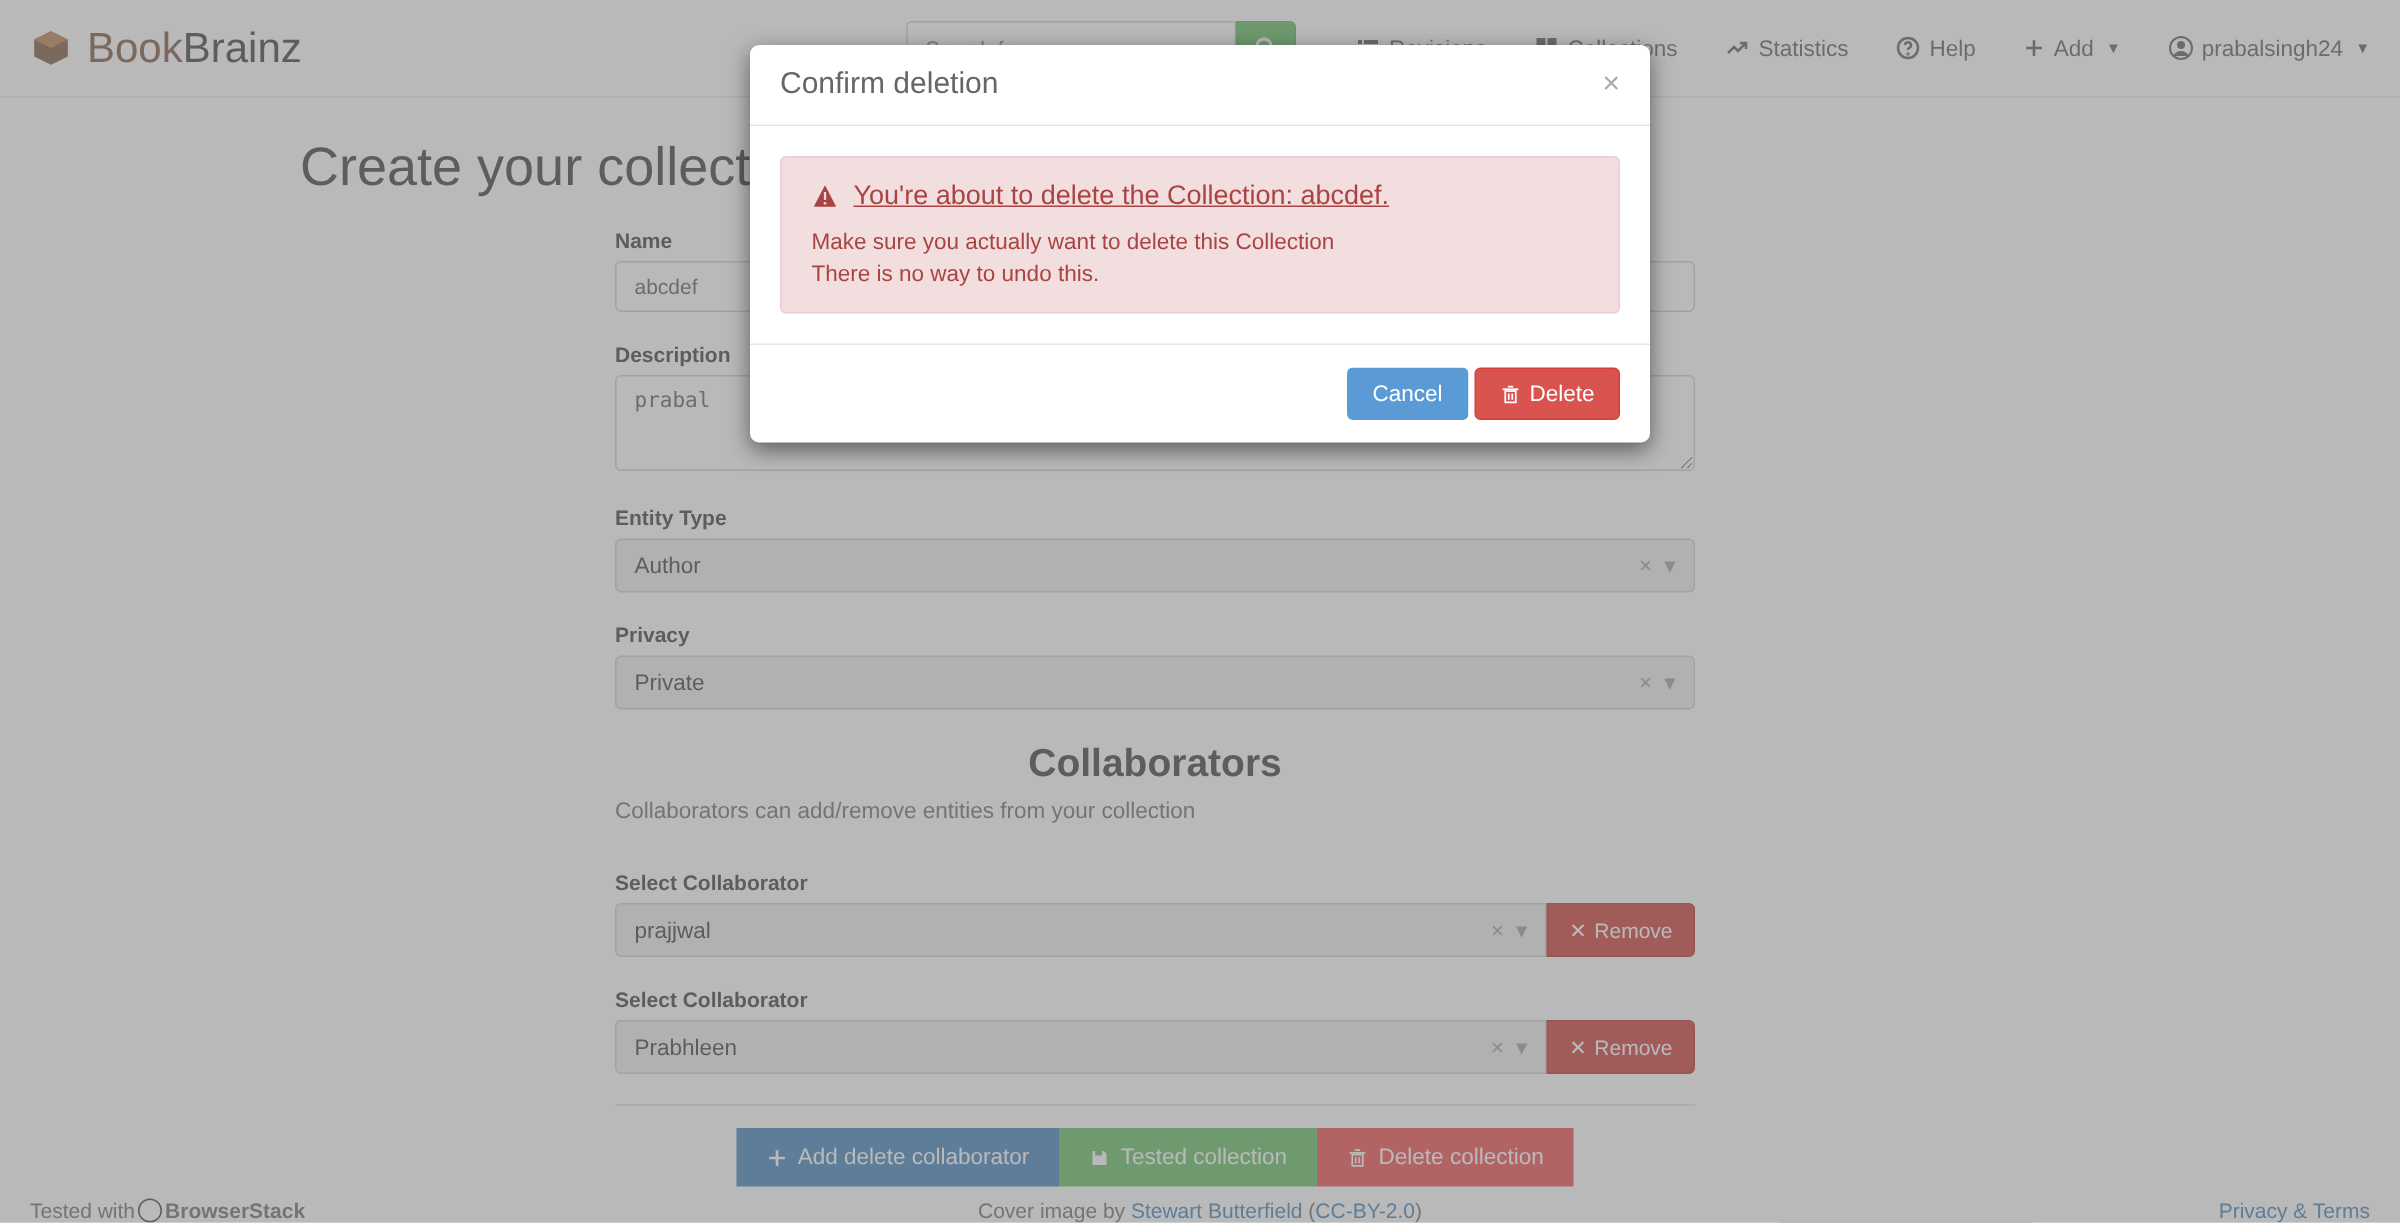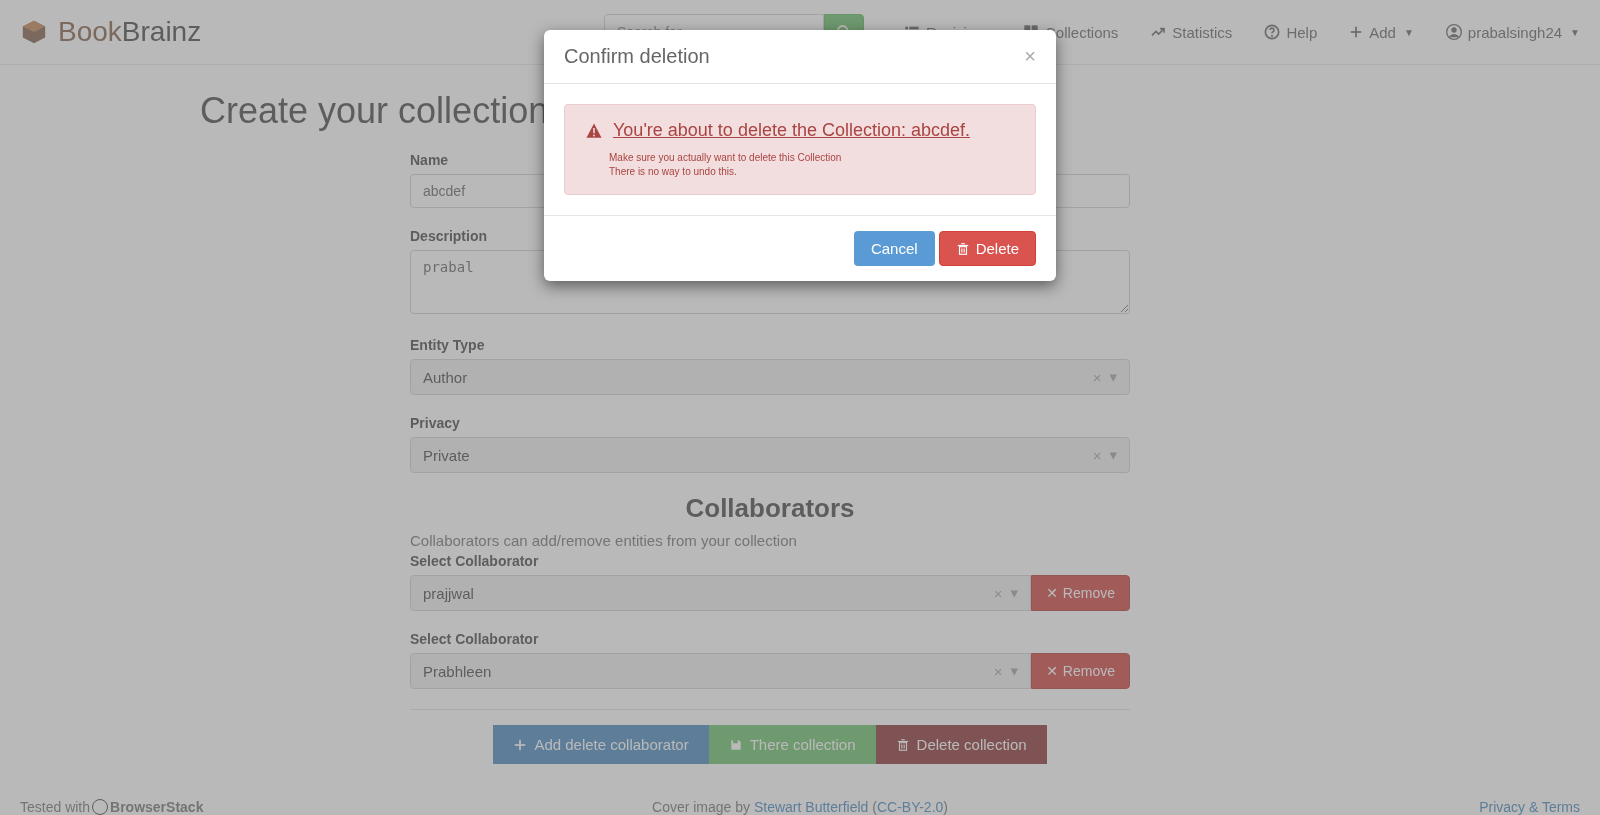--- a/index.html
+++ b/index.html
@@ -28,51 +28,51 @@
   .form-container { width: 720px; margin-left: 210px; }
   .form-label { display: block; font-weight: 700; font-size: 14px; color: #333; margin-bottom: 6px; }
   .form-control { width: 100%; padding: 8px 12px; border: 1px solid #ccc; border-radius: 4px; font-size: 14px; color: #555; background: #fff; margin-bottom: 20px; }
   textarea.form-control { height: 64px; resize: vertical; }
   
   .select-wrap { position: relative; margin-bottom: 20px; border-radius: 14px; }
   .select-control { width: 100%; padding: 8px 12px; border: 1px solid #ccc; border-radius: 4px; font-size: 15px; color: #333; background: #eee; display: flex; align-items: center; justify-content: space-between; }
   .select-icons { display: flex; gap: 8px; color: #999; align-items: center; }
   
   .section-title { font-size: 26px; font-weight: 700; color: #333; margin-top: 10px; margin-bottom: 8px; text-align: center; }
-  .section-subtitle { font-size: 15px; color: #666; margin-bottom: 4px; }
+  .section-subtitle { font-size: 15px; color: #666; margin-bottom: 31px; }
   
   .collab-row { display: flex; margin-bottom: 20px; }
   .collab-select { flex: 1; }
   .remove-btn { padding: 8px 14px; background: #c9302c; color: #fff; border: 1px solid #ac2925; display: flex; align-items: center; gap: 5px; font-size: 14px; border-radius: 0 4px 4px 0; }
   .collab-select .select-control { border-radius: 4px 0 0 4px; }
   
   .hr { border: none; border-top: 1px solid #ddd; margin: 15px 0 15px; }
   
   .action-row { display: flex; justify-content: center; }
   .action-btn { padding: 11px 20px; color: #fff; border: none; display: flex; align-items: center; gap: 7px; font-size: 15px; cursor: pointer; }
   .btn-primary { background: #337ab7; }
   .btn-success { background: #5cb85c; }
-  .btn-danger { background: #7f1d1d; text-align: right; }
+  .btn-danger { background: #ef4444; text-align: right; }
   
   .footer { position: absolute; bottom: 0; left: 0; right: 0; display: flex; justify-content: space-between; align-items: flex-end; padding: 0 20px 0 20px; font-size: 14px; color: #666; }
   .footer a { color: #337ab7; text-decoration: none; }
   .footer-center { position: absolute; left: 50%; transform: translateX(-50%); bottom: 0; }
   .footer-left { display: flex; align-items: flex-start; gap: 2px; }
   .bs-icon { width: 16px; height: 16px; border-radius: 50%; background: #fff; border: 1px solid #333; display: inline-block; position: relative; }
   
   
   .modal-backdrop { position: absolute; inset: 0; background: rgba(128,128,128,0.55); }
-  .modal { position: absolute; left: 50%; top: 30px; transform: translateX(-50%); width: 512px; background: #fff; border-radius: 6px; box-shadow: 0 5px 15px rgba(0,0,0,.5); }
+  .modal { position: absolute; left: 50%; top: 30px; transform: translateX(-50%); width: 600px; background: #fff; border-radius: 6px; box-shadow: 0 5px 15px rgba(0,0,0,.5); }
   .modal-header { padding: 15px 20px; border-bottom: 1px solid #e5e5e5; display: flex; justify-content: space-between; align-items: center; }
   .modal-title { font-size: 20px; color: #666; font-weight: 400; }
   .modal-close { color: #aaa; font-size: 20px; cursor: pointer; background: none; border: none; }
   .modal-body { padding: 20px; }
   .alert-danger { background: #f2dede; border: 1px solid #ebccd1; color: #a94442; padding: 15px 20px; border-radius: 4px; }
   .alert-heading { display: flex; align-items: center; gap: 10px; font-size: 18px; font-weight: 400; margin-bottom: 10px; text-decoration: underline; }
-  .alert-text { font-size: 10px; line-height: 1.4; margin-left: 24px; }
+  .alert-text { font-size: 15px; line-height: 1.4; }
   .modal-footer { padding: 15px 20px; border-top: 1px solid #e5e5e5; display: flex; justify-content: flex-end; gap: 4px; }
   .modal-btn { padding: 8px 16px; border-radius: 4px; font-size: 15px; border: 1px solid transparent; cursor: pointer; display: flex; align-items: center; gap: 6px; }
   .modal-btn-cancel { background: #5B9BD5; color: #fff; }
   .modal-btn-delete { background: #d9534f; border-color: #d43f3a; color: #fff; }
   
   svg { display: block; }
 </style>
 </head>
 <body>
 
@@ -249,21 +249,21 @@
             </svg>
           </span>
         <span>Add delete collaborator</span>
       </button>
       <button class="action-btn btn-success">
         <span>
             <svg width="14" height="14" viewBox="0 0 24 24" fill="#fff">
               <path d="M4,4h13l3,3v13H4z M7,4v5h8V4 M7,20v-7h10v7"></path>
             </svg>
           </span>
-        <span>There collection</span>
+        <span>Tested collection</span>
       </button>
       <button class="action-btn btn-danger">
         <span>
             <svg width="14" height="14" viewBox="0 0 24 24" fill="none" stroke="#fff" stroke-width="2">
               <rect x="6" y="8" width="12" height="13"></rect>
               <line x1="3" y1="6" x2="21" y2="6"></line>
               <line x1="9" y1="3" x2="15" y2="3"></line>
               <line x1="10" y1="11" x2="10" y2="18"></line>
               <line x1="14" y1="11" x2="14" y2="18"></line>
             </svg>

